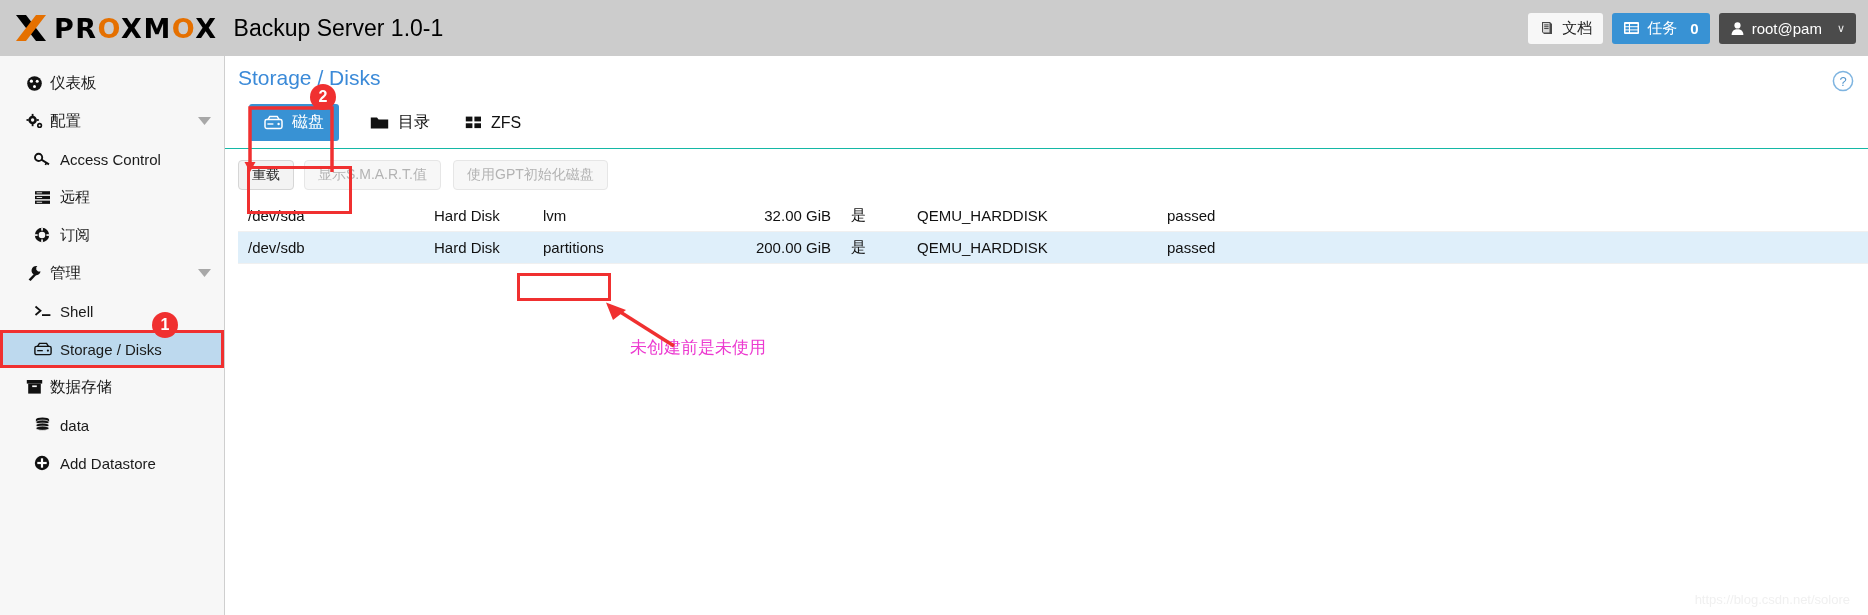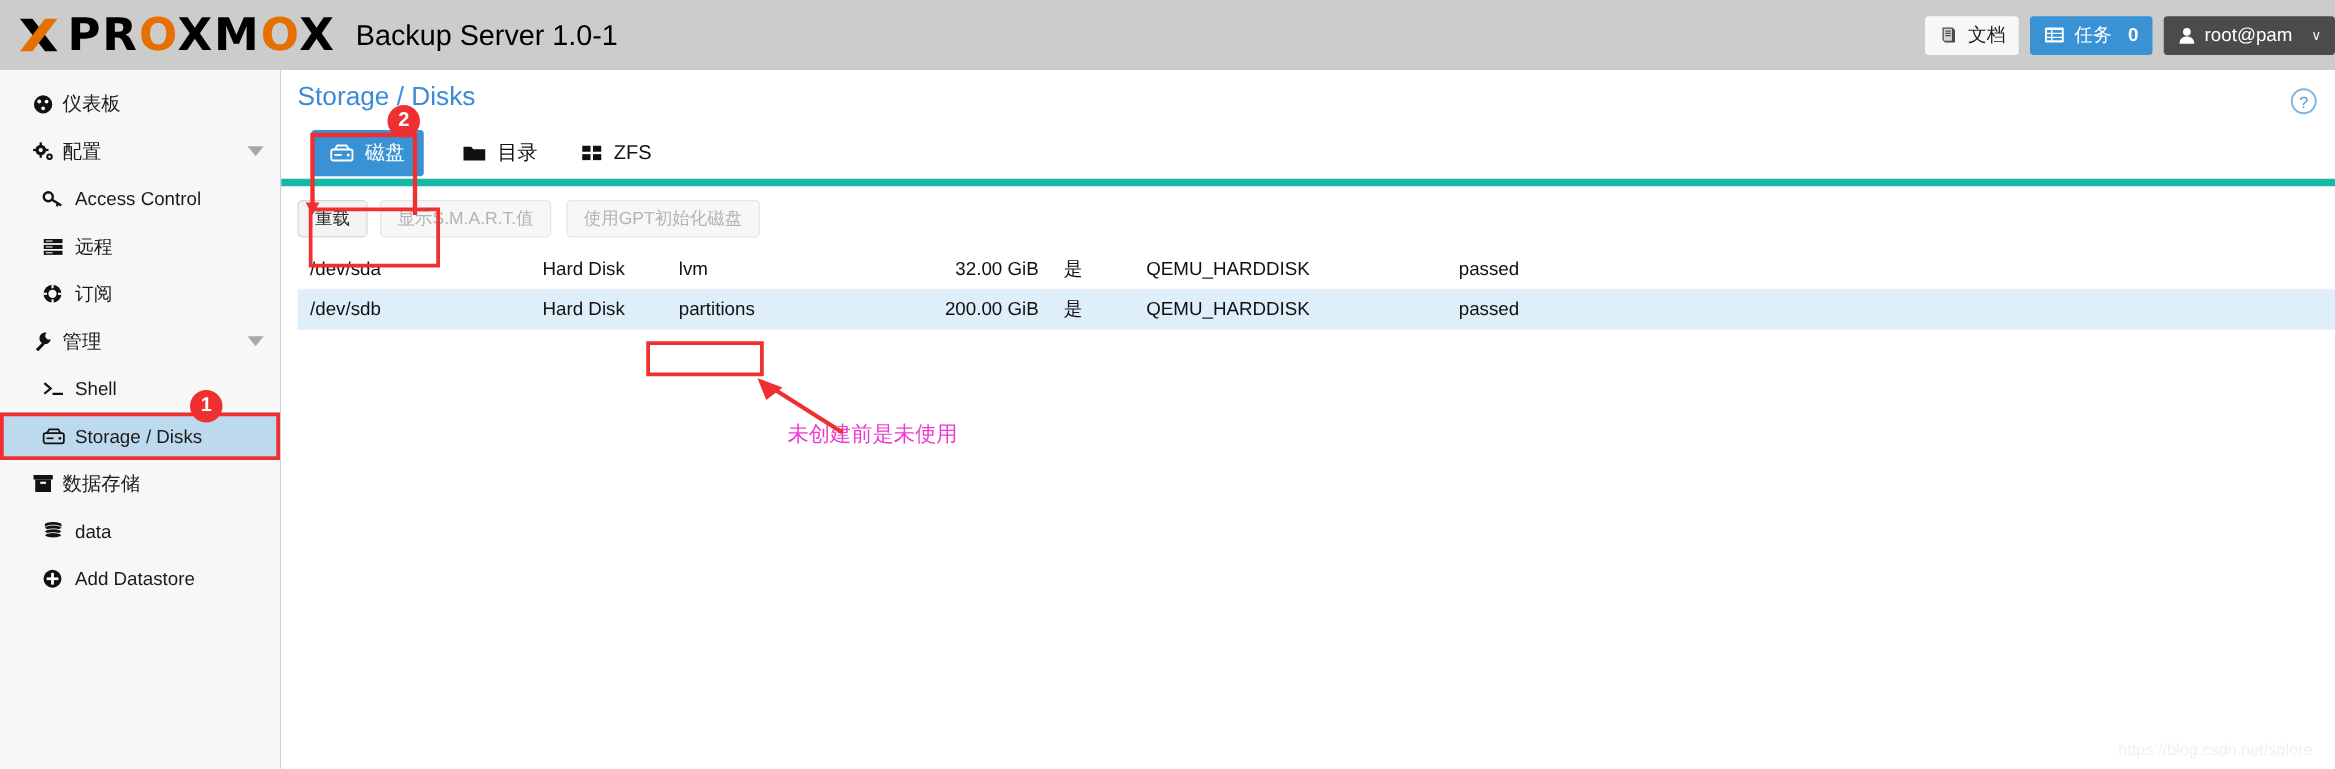--- a/index.html
+++ b/index.html
@@ -14,30 +14,30 @@
 
   
   .header {
     position: absolute; top: 0; left: 0; width: 1868px; height: 56px;
     background: #cccccc;
     display: flex; align-items: center;
   }
   .logo-wrap { display: flex; align-items: center; padding-left: 14px; }
   .logo-x { width: 34px; height: 30px; position: relative; margin-right: 6px; }
   .logo-word {
-    font-size: 36px; font-weight: bold; letter-spacing: 1.5px;
+    font-size: 27px; font-weight: bold; letter-spacing: 1.5px;
     color: #000; font-family: "DejaVu Sans", sans-serif;
   }
   .logo-word .o1 { color: #e57000; }
   .app-title {
     margin-left: 16px; font-size: 23px; color: #000;
     font-family: "Liberation Sans", sans-serif;
   }
   .header-right {
-    margin-left: auto; display: flex; align-items: center; gap: 9px; 
+    margin-left: auto; display: flex; align-items: center; gap: 9px; padding-right: 12px;
   }
   .hbtn {
     display: flex; align-items: center; gap: 7px;
     height: 31px; padding: 0 11px; border-radius: 3px;
     font-size: 15px; cursor: pointer; white-space: nowrap;
   }
   .hbtn-docs { background: #f7f7f7; color: #1c1c1c; }
   .hbtn-tasks { background: #3892d4; color: #ffffff; }
   .hbtn-tasks .count { font-weight: bold; margin-left: 6px; }
   .hbtn-user { background: #4b4b4b; color: #ffffff; }
@@ -80,21 +80,21 @@
     background: #ffffff;
   }
   .page-title {
     position: absolute; top: 10px; left: 13px;
     font-size: 21px; color: #3b8ad8;
   }
   .help-icon { position: absolute; top: 14px; right: 14px; cursor: pointer; }
 
   .tabbar {
     position: absolute; top: 48px; left: 0; width: 1643px; height: 45px;
-    border-bottom: 6px solid #14b8a6;
+    border-bottom: 1px solid #14b8a6;
   }
   .tab {
     position: absolute; top: 0; display: flex; align-items: center; gap: 9px;
     height: 37px; padding: 0 15px; border-radius: 3px;
     font-size: 16px; color: #111; cursor: pointer;
   }
   .tab.active { background: #3892d4; color: #ffffff; }
 
   .toolbar {
     position: absolute; top: 100px; left: 0; width: 1643px; height: 44px;

